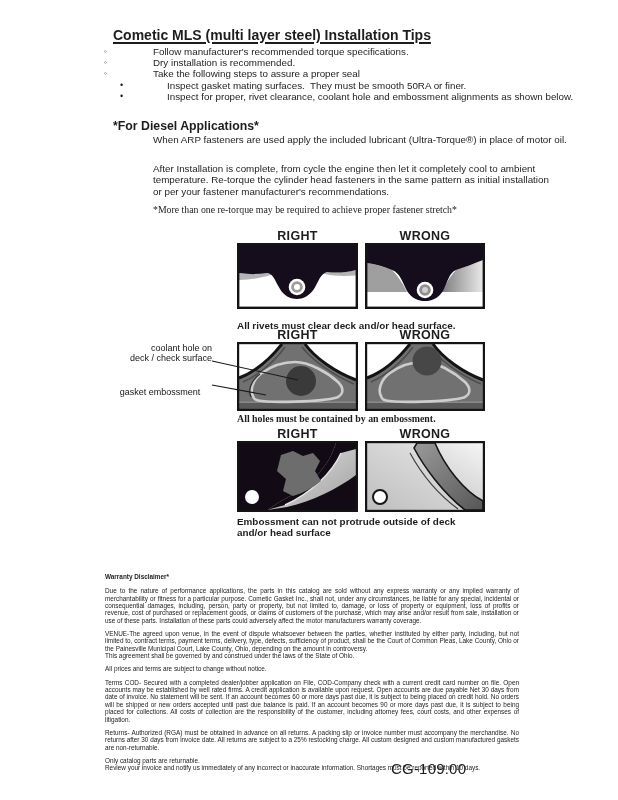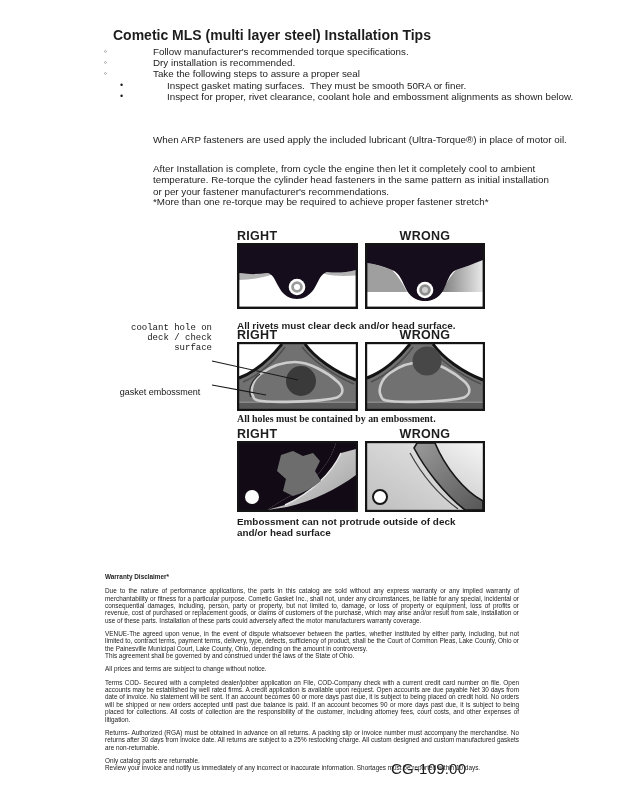--- a/index.html
+++ b/index.html
@@ -6,35 +6,35 @@
   .doc{
     position:relative; width:618px; height:800px; background:#ffffff;
     font-family:"Liberation Sans","DejaVu Sans",sans-serif; color:#1d1d1d;
     overflow:hidden; margin:0 auto;
   }
   .abs{position:absolute;}
   .line{white-space:pre;padding-left:40px;}
 
   
   .title{top:27px; left:113px; font-size:14px; font-weight:bold;}
-  .title span{text-decoration-thickness:1.5px; text-underline-offset:2px;}
+  .title span{text-decoration:underline; text-decoration-thickness:1.5px; text-underline-offset:2px;}
   .intro{top:46px; left:104px; font-size:9.8px; line-height:11.2px;}
   .b1{display:flex;}
   .m1{width:9px; font-size:8px; line-height:11.2px;}
   .b2{display:flex; padding-left:16px;}
   .m2{width:7px; font-size:9px; line-height:11.2px;}
 
   
   .diesel-h{top:119px; left:113px; font-size:12.3px; font-weight:bold;}
   .para{left:113px; font-size:9.8px; line-height:11.4px;}
-  .p1{top:134px;} .p2{top:163px;} .note{top:196px;}
+  .p1{top:134px;} .p2{top:163px;} .note{top:204px;font-family:Liberation Serif, serif;}
 
   
   .figlabels{font-size:12.5px; font-weight:bold; letter-spacing:0.3px;}
-  .lab-r{width:121px; }
+  .lab-r{width:121px; text-align:center;}
   .lab-w{width:120px; text-align:center;}
   .caption{left:237px; font-size:9.9px; font-weight:bold; line-height:11px;}
   .figsvg{display:block;}
   .ann{font-size:9px; line-height:9.8px; text-align:right; color:#161616;}
 
   
   .legal{top:573px; left:105px; width:414px; font-size:6.4px; line-height:7.35px; color:#222;}
   .legal .blk{margin:0 0 6px 0; text-align:justify;}
   .legal .h{font-weight:bold; margin-bottom:7px; text-align:left;}
   .legal .solo{text-align:left;}
@@ -64,20 +64,21 @@
     <div class="b2">
         <span class="m2">•</span>
         <span class="line">Inspect gasket mating surfaces.  They must be smooth 50RA or finer.</span>
       </div>
     <div class="b2">
         <span class="m2">•</span>
         <span class="line">Inspect for proper, rivet clearance, coolant hole and embossment alignments as shown below.</span>
       </div>
   </div>
 
+  <div class="abs diesel-h">*For Diesel Applications*</div>
   <div class="abs para p1">
     <div class="line">When ARP fasteners are used apply the included lubricant (Ultra-Torque®) in place of motor oil.</div>
   </div>
   <div class="abs para p2">
     <div class="line">After Installation is complete, from cycle the engine then let it completely cool to ambient</div>
     <div class="line">temperature. Re-torque the cylinder head fasteners in the same pattern as initial installation</div>
     <div class="line">or per your fastener manufacturer's recommendations.</div>
   </div>
   <div class="abs para note line">*More than one re-torque may be required to achieve proper fastener stretch*</div>
 
@@ -111,21 +112,21 @@
     <circle cx="60" cy="47" r="5.8" fill="#8f8f8f"></circle>
     <circle cx="60" cy="47" r="3" fill="#cfcfcf"></circle>
     <rect x="1.2" y="1.2" width="117.6" height="63.6" fill="none" stroke="#141414" stroke-width="2.4"></rect>
   </svg>
 
   <div class="abs caption" style="top:320px;">All rivets must clear deck and/or head surface.</div>
 
   <div class="abs figlabels lab-r" style="top:328px; left:237px;">RIGHT</div>
   <div class="abs figlabels lab-w" style="top:328px; left:365px;">WRONG</div>
 
-  <div class="abs ann" style="top:324px; left:108px; width:104px;font-family:Liberation Mono, monospace;">
+  <div class="abs ann" style="top:344px; left:108px; width:104px;">
     <div>coolant hole on</div>
     <div>deck / check surface</div>
   </div>
   <div class="abs ann" style="top:388px; left:108px; width:104px;text-align:center;">gasket embossment</div>
 
   <svg class="abs figsvg" style="top:342px; left:237px;" width="121" height="69" viewBox="0 0 121 69">
     <rect x="0" y="0" width="121" height="69" fill="#ffffff"></rect>
     <path d="M2,36 C18,30 34,16 45,2 L68,2 C78,16 98,30 119,38 L119,67 L2,67 Z" fill="#717171"></path>
     <path d="M6,40 C22,33 38,19 48,5" stroke="#4e4e4e" stroke-width="1.6" fill="none"></path>
     <path d="M65,5 C76,19 96,33 117,42" stroke="#4e4e4e" stroke-width="1.6" fill="none"></path>

